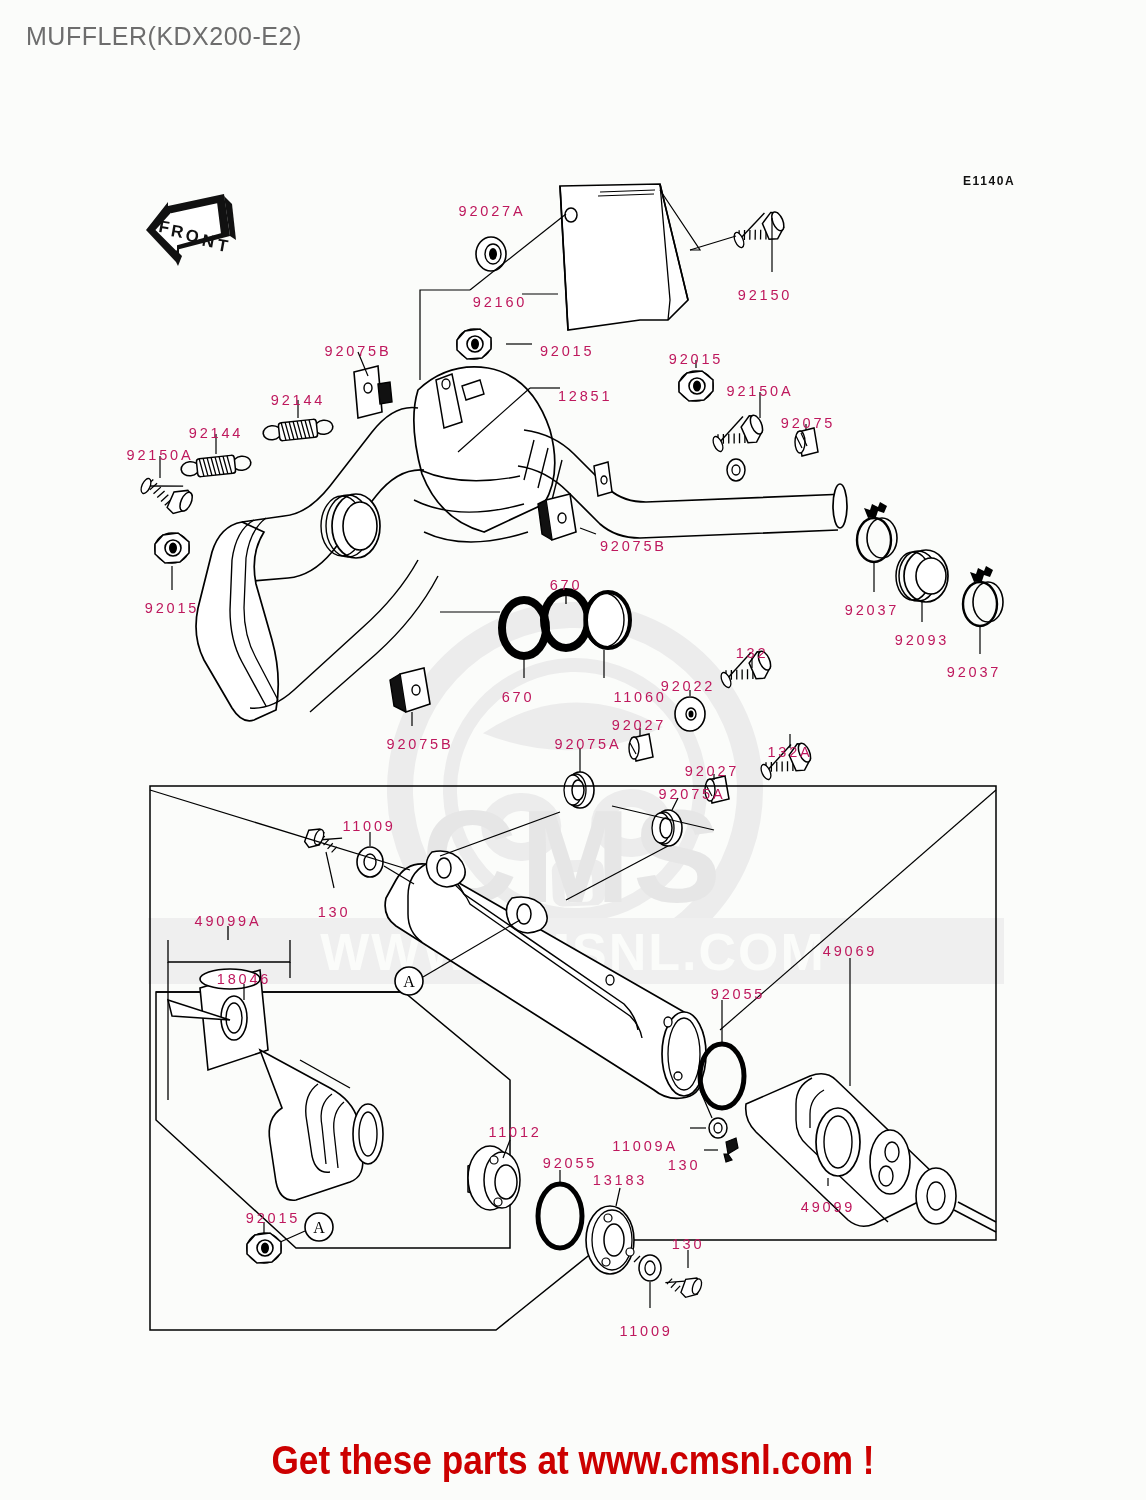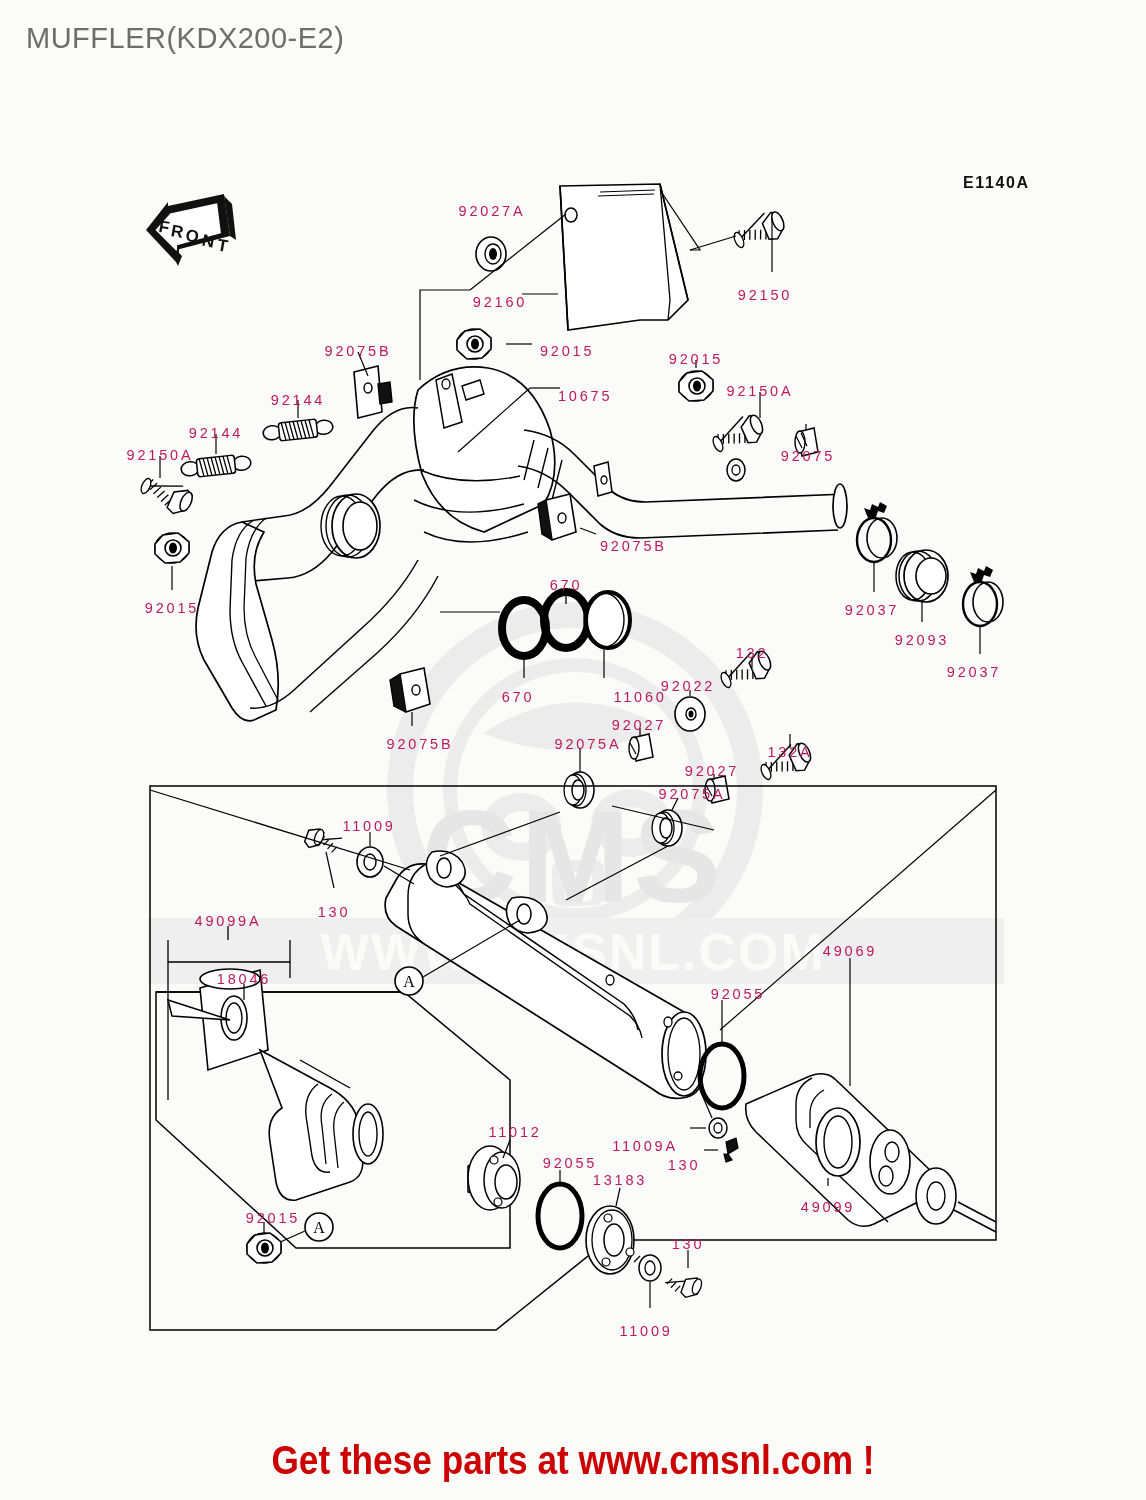--- a/index.html
+++ b/index.html
@@ -4,26 +4,26 @@
 <style>
   html,body{margin:0;padding:0;}
   body{
     width:1146px;height:1500px;
     background:#fbfcfa;
     font-family:"Liberation Sans", sans-serif;
     position:relative;overflow:hidden;
   }
   #page-title{
     position:absolute;left:26px;top:22px;
-    font-size:29px;color:#6d6d6d;letter-spacing:0.5px;
+    font-size:25px;color:#6d6d6d;letter-spacing:0.5px;
     white-space:nowrap;
   }
   #ref-code{
     position:absolute;left:963px;top:174px;
-    font-size:16px;color:#111;font-weight:bold;
+    font-size:12px;color:#111;font-weight:bold;
     letter-spacing:1.6px;white-space:nowrap;
   }
   #footer-cta{
     position:absolute;left:0;top:1438px;width:1146px;
     text-align:center;color:#cc0000;font-size:40px;font-weight:bold;
     font-family:"Liberation Sans Narrow","Liberation Sans",sans-serif;
     transform:scaleX(0.88);transform-origin:center top;
     white-space:nowrap;
   }
   #diagram{position:absolute;left:0;top:0;width:1146px;height:1500px;}
@@ -475,23 +475,23 @@
 </div>
 
 <div id="footer-cta">Get these parts at www.cmsnl.com !</div>
 
 <div class="lbl c" style="left: 492px; top: 203px;">92027A</div>
 <div class="lbl c" style="left: 500px; top: 294px;">92160</div>
 <div class="lbl c" style="left: 765px; top: 287px;">92150</div>
 <div class="lbl c" style="left: 358px; top: 343px;">92075B</div>
 <div class="lbl" style="left: 540px; top: 343px;">92015</div>
 <div class="lbl c" style="left: 696px; top: 351px;">92015</div>
-<div class="lbl" style="left: 558px; top: 388px;">10675</div>
+<div class="lbl" style="left: 558px; top: 388px;">12851</div>
 <div class="lbl c" style="left: 760px; top: 383px;">92150A</div>
-<div class="lbl c" style="left: 808px; top: 415px; margin-top: 33px;">92075</div>
+<div class="lbl c" style="left: 808px; top: 415px;">92075</div>
 <div class="lbl c" style="left: 298px; top: 392px;">92144</div>
 <div class="lbl c" style="left: 216px; top: 425px;">92144</div>
 <div class="lbl c" style="left: 160px; top: 447px;">92150A</div>
 <div class="lbl c" style="left: 172px; top: 600px;">92015</div>
 <div class="lbl" style="left: 600px; top: 538px;">92075B</div>
 <div class="lbl c" style="left: 420px; top: 736px;">92075B</div>
 <div class="lbl c" style="left: 566px; top: 577px;">670</div>
 <div class="lbl c" style="left: 518px; top: 689px;">670</div>
 <div class="lbl c" style="left: 640px; top: 689px;">11060</div>
 <div class="lbl c" style="left: 688px; top: 678px;">92022</div>

